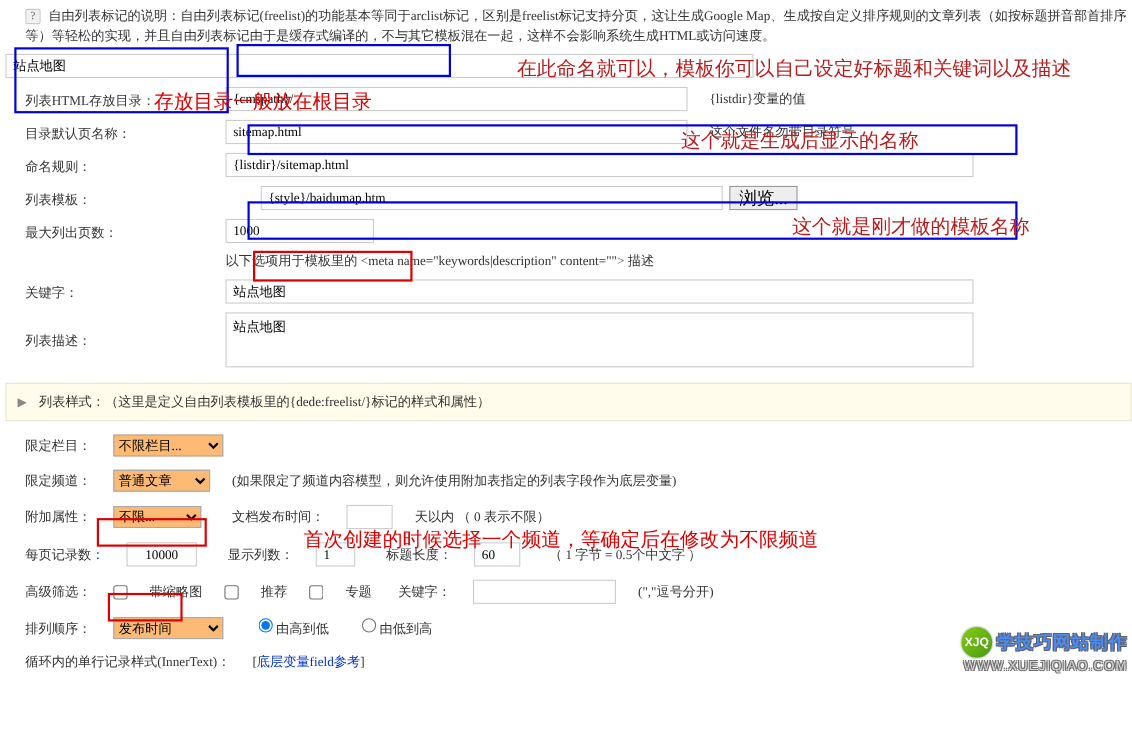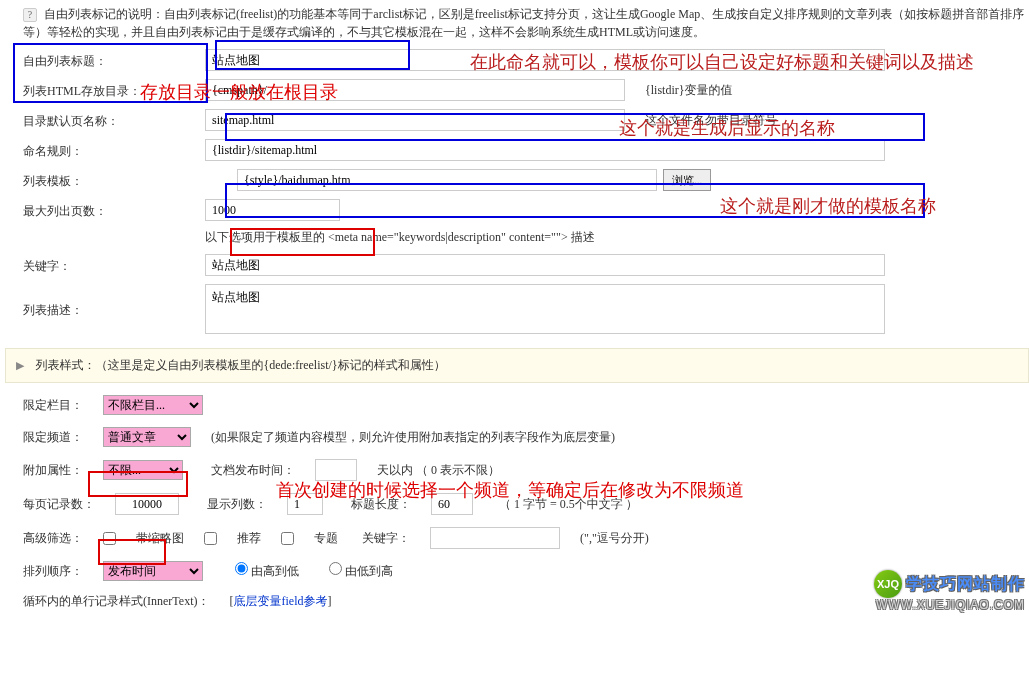--- a/index.html
+++ b/index.html
@@ -5,22 +5,22 @@
   * { box-sizing: border-box; margin: 0; padding: 0; }
   body { font-family: "SimSun", "宋体", serif; font-size: 12px; color: #333; background: #fff; width: 1029px; position: relative; }
   .root { padding: 5px 0 0 5px; }
   .intro { margin-left: 18px; margin-bottom: 4px; line-height: 18px; }
   .intro-icon { display:inline-block; width:14px; height:14px; background:#f0f0f0; border:1px solid #ccc; border-radius:2px; text-align:center; line-height:12px; color:#666; margin-right:4px; vertical-align:middle; font-size:10px;}
   .row { display:flex; align-items:flex-start; padding:4px 0; }
   .lbl { width: 200px; padding-left:18px; padding-top:4px; }
   .fld { flex:1; }
   input[type=text] { height:22px; border:1px solid #ccc; padding:0 6px; font-family:inherit; font-size:12px; background:#fff; }
   textarea { border:1px solid #ccc; font-family:inherit; font-size:12px; padding:4px 6px; resize:none; }
-  select { border:1px solid #a9a9a9; font-family:inherit; font-size:12px; height:20px; background:#f9a8d4; }
-  .btn { height:22px; border:1px solid #999; background:#eee; padding:0 8px; font-family:inherit; font-size:11px; cursor:pointer; }
+  select { border:1px solid #a9a9a9; font-family:inherit; font-size:12px; height:20px; background:#fdba74; }
+  .btn { height:22px; border:1px solid #999; background:#eee; padding:0 8px; font-family:inherit; font-size:16px; cursor:pointer; }
   .w680 { width:680px; }
   .w135 { width:135px; }
   .bar { background:#fffceb; border:1px solid #e9e6cf; padding:8px 10px; margin:6px 0; }
   .bar .arrow { color:#888; margin-right:8px; font-size:11px;}
   .opt-row { padding:6px 0 6px 18px; display:flex; align-items:center; flex-wrap:wrap; gap:4px 20px;}
   .opt-row > span { white-space:nowrap; }
   .hint { color:#333; }
   .small-input { height:20px; border:1px solid #ccc; padding:0 4px; font-size:12px; }
 
   
@@ -41,21 +41,20 @@
 </head>
 <body>
 <div class="root">
 
 <div class="intro">
   <span class="intro-icon">?</span>
   <span>自由列表标记的说明：自由列表标记(freelist)的功能基本等同于arclist标记，区别是freelist标记支持分页，这让生成Google Map、生成按自定义排序规则的文章列表（如按标题拼音部首排序等）等轻松的实现，并且自由列表标记由于是缓存式编译的，不与其它模板混在一起，这样不会影响系统生成HTML或访问速度。</span>
 </div>
 
 <div class="row">
-  <div class="lbl">自由列表标题：</div>
   <div class="fld"><input type="text" class="w680" value="站点地图" style=""></div>
 </div>
 
 <div class="row">
   <div class="lbl">列表HTML存放目录：</div>
   <div class="fld" style="display:flex; gap:20px; align-items:center;">
     <input type="text" style="width: 420px;" value="{cmspath}/">
     <span class="hint">{listdir}变量的值</span>
   </div>
 </div>

